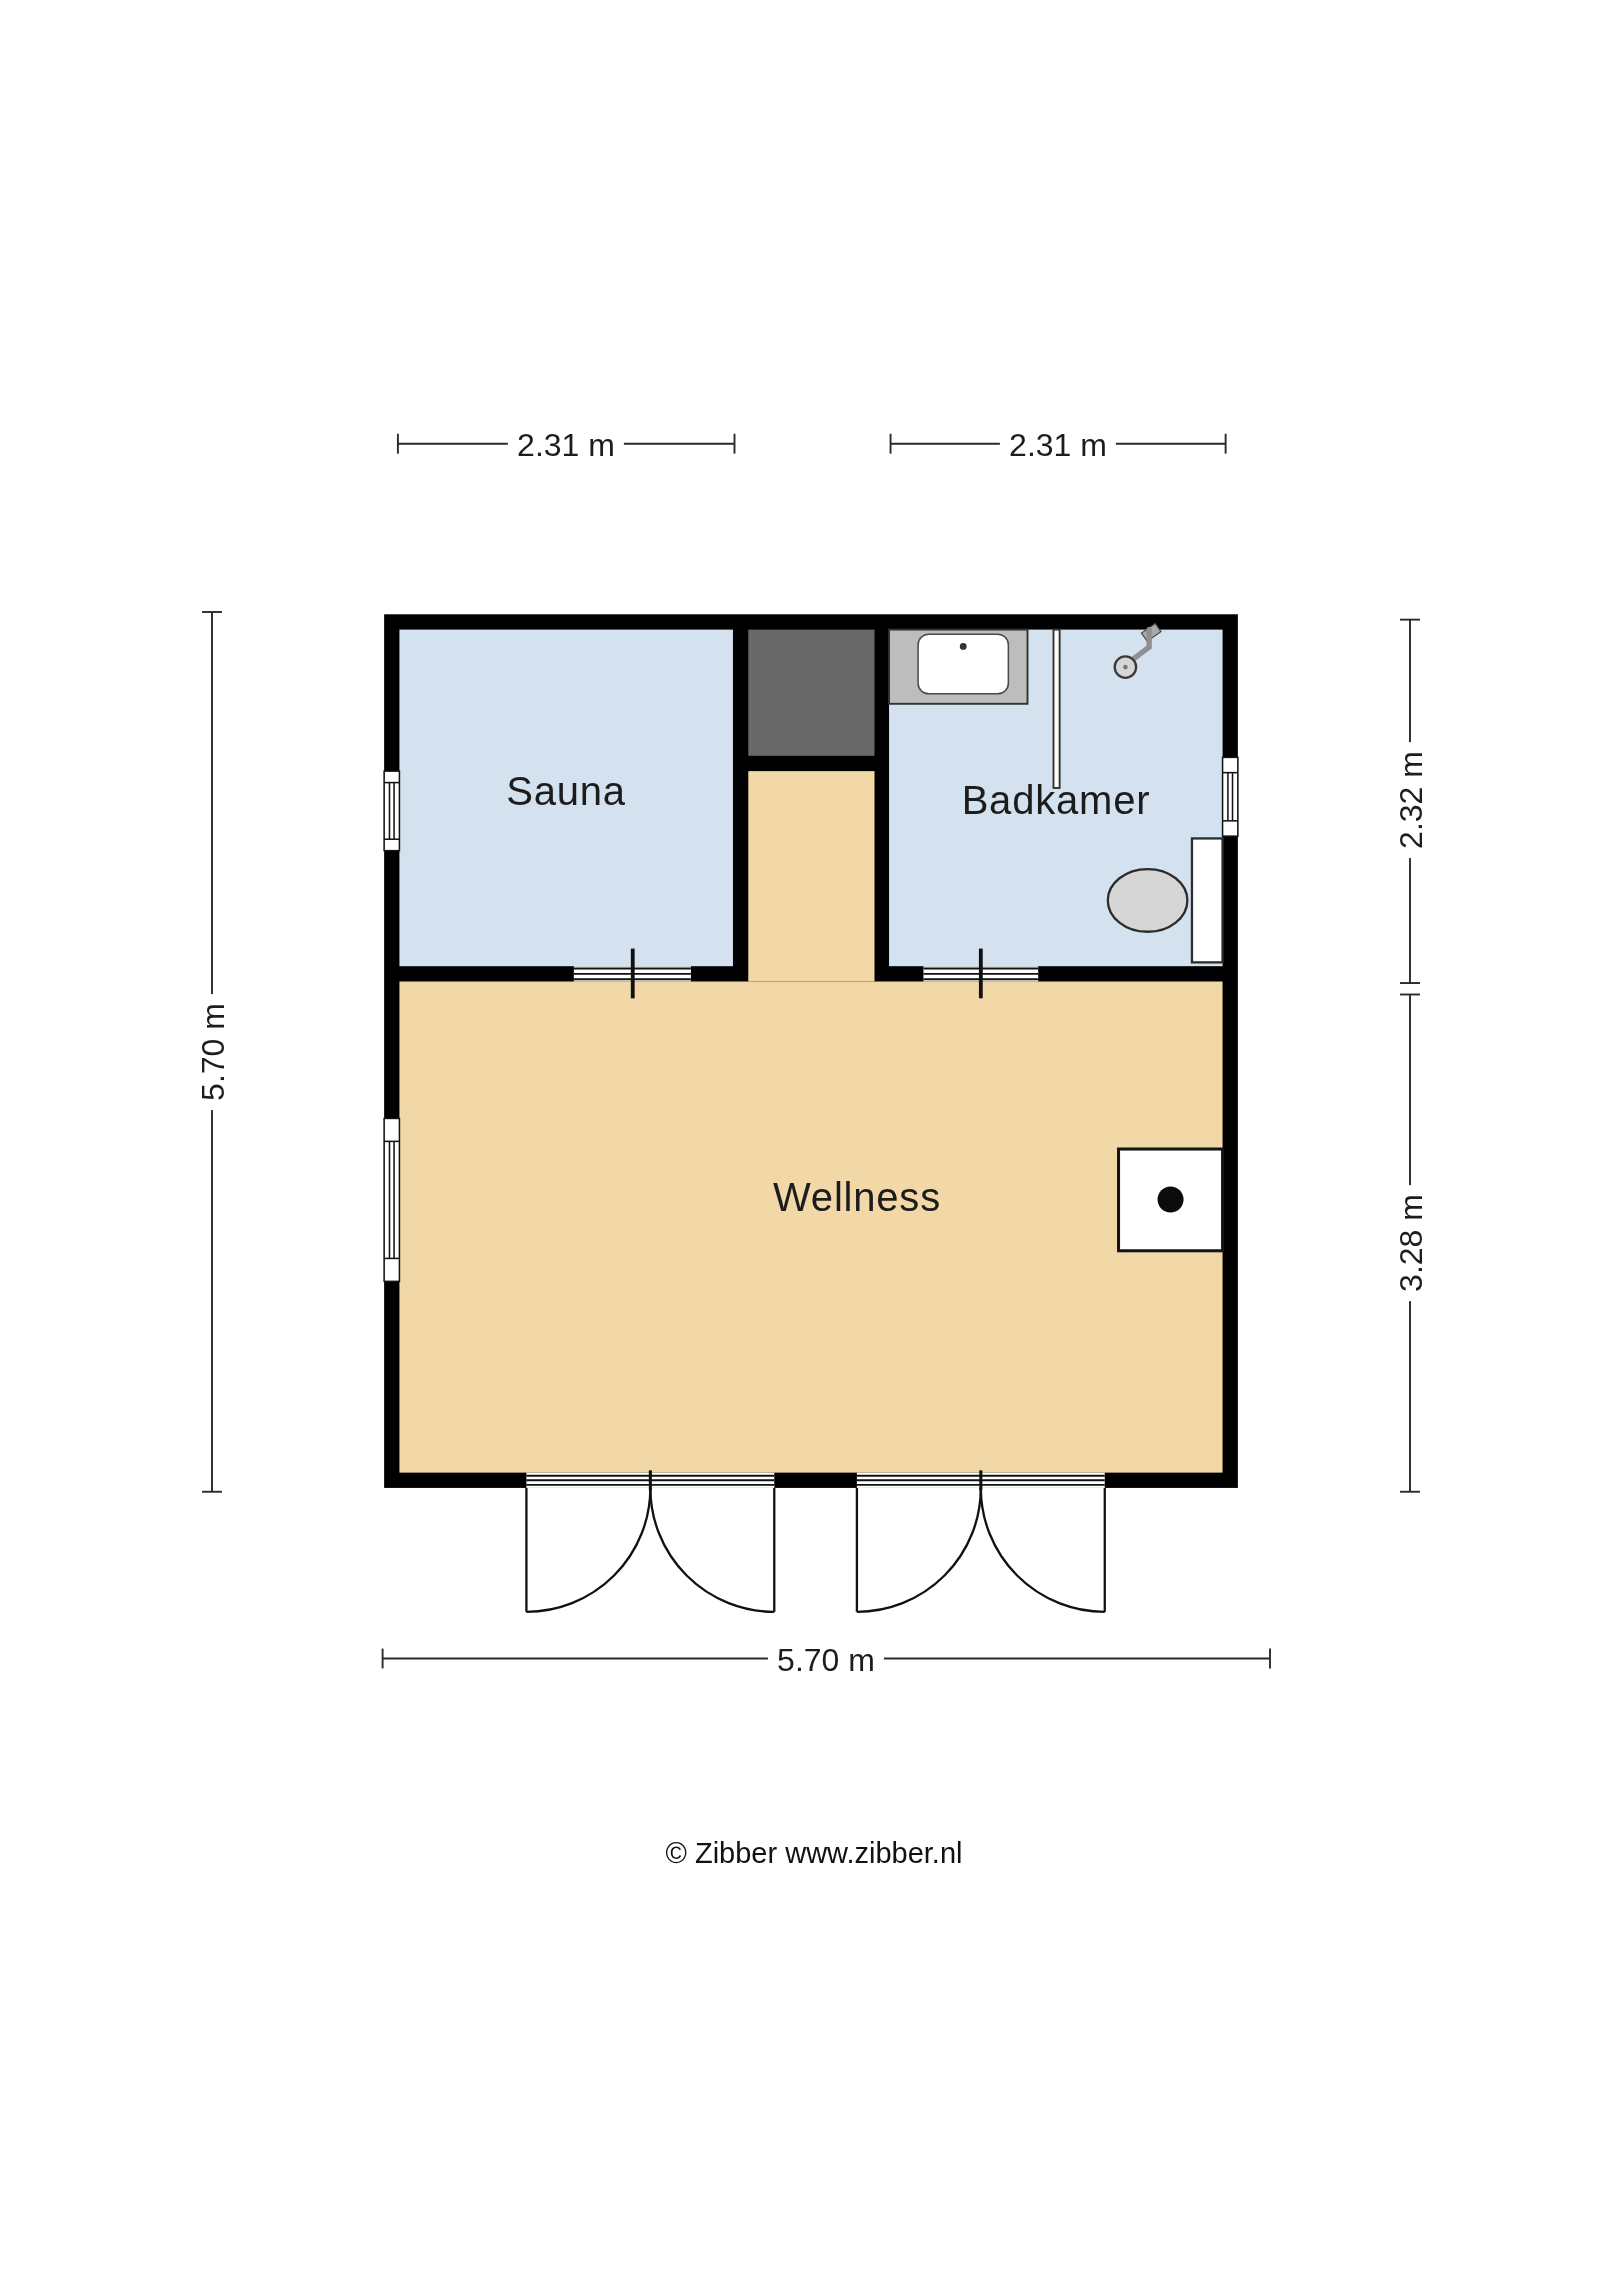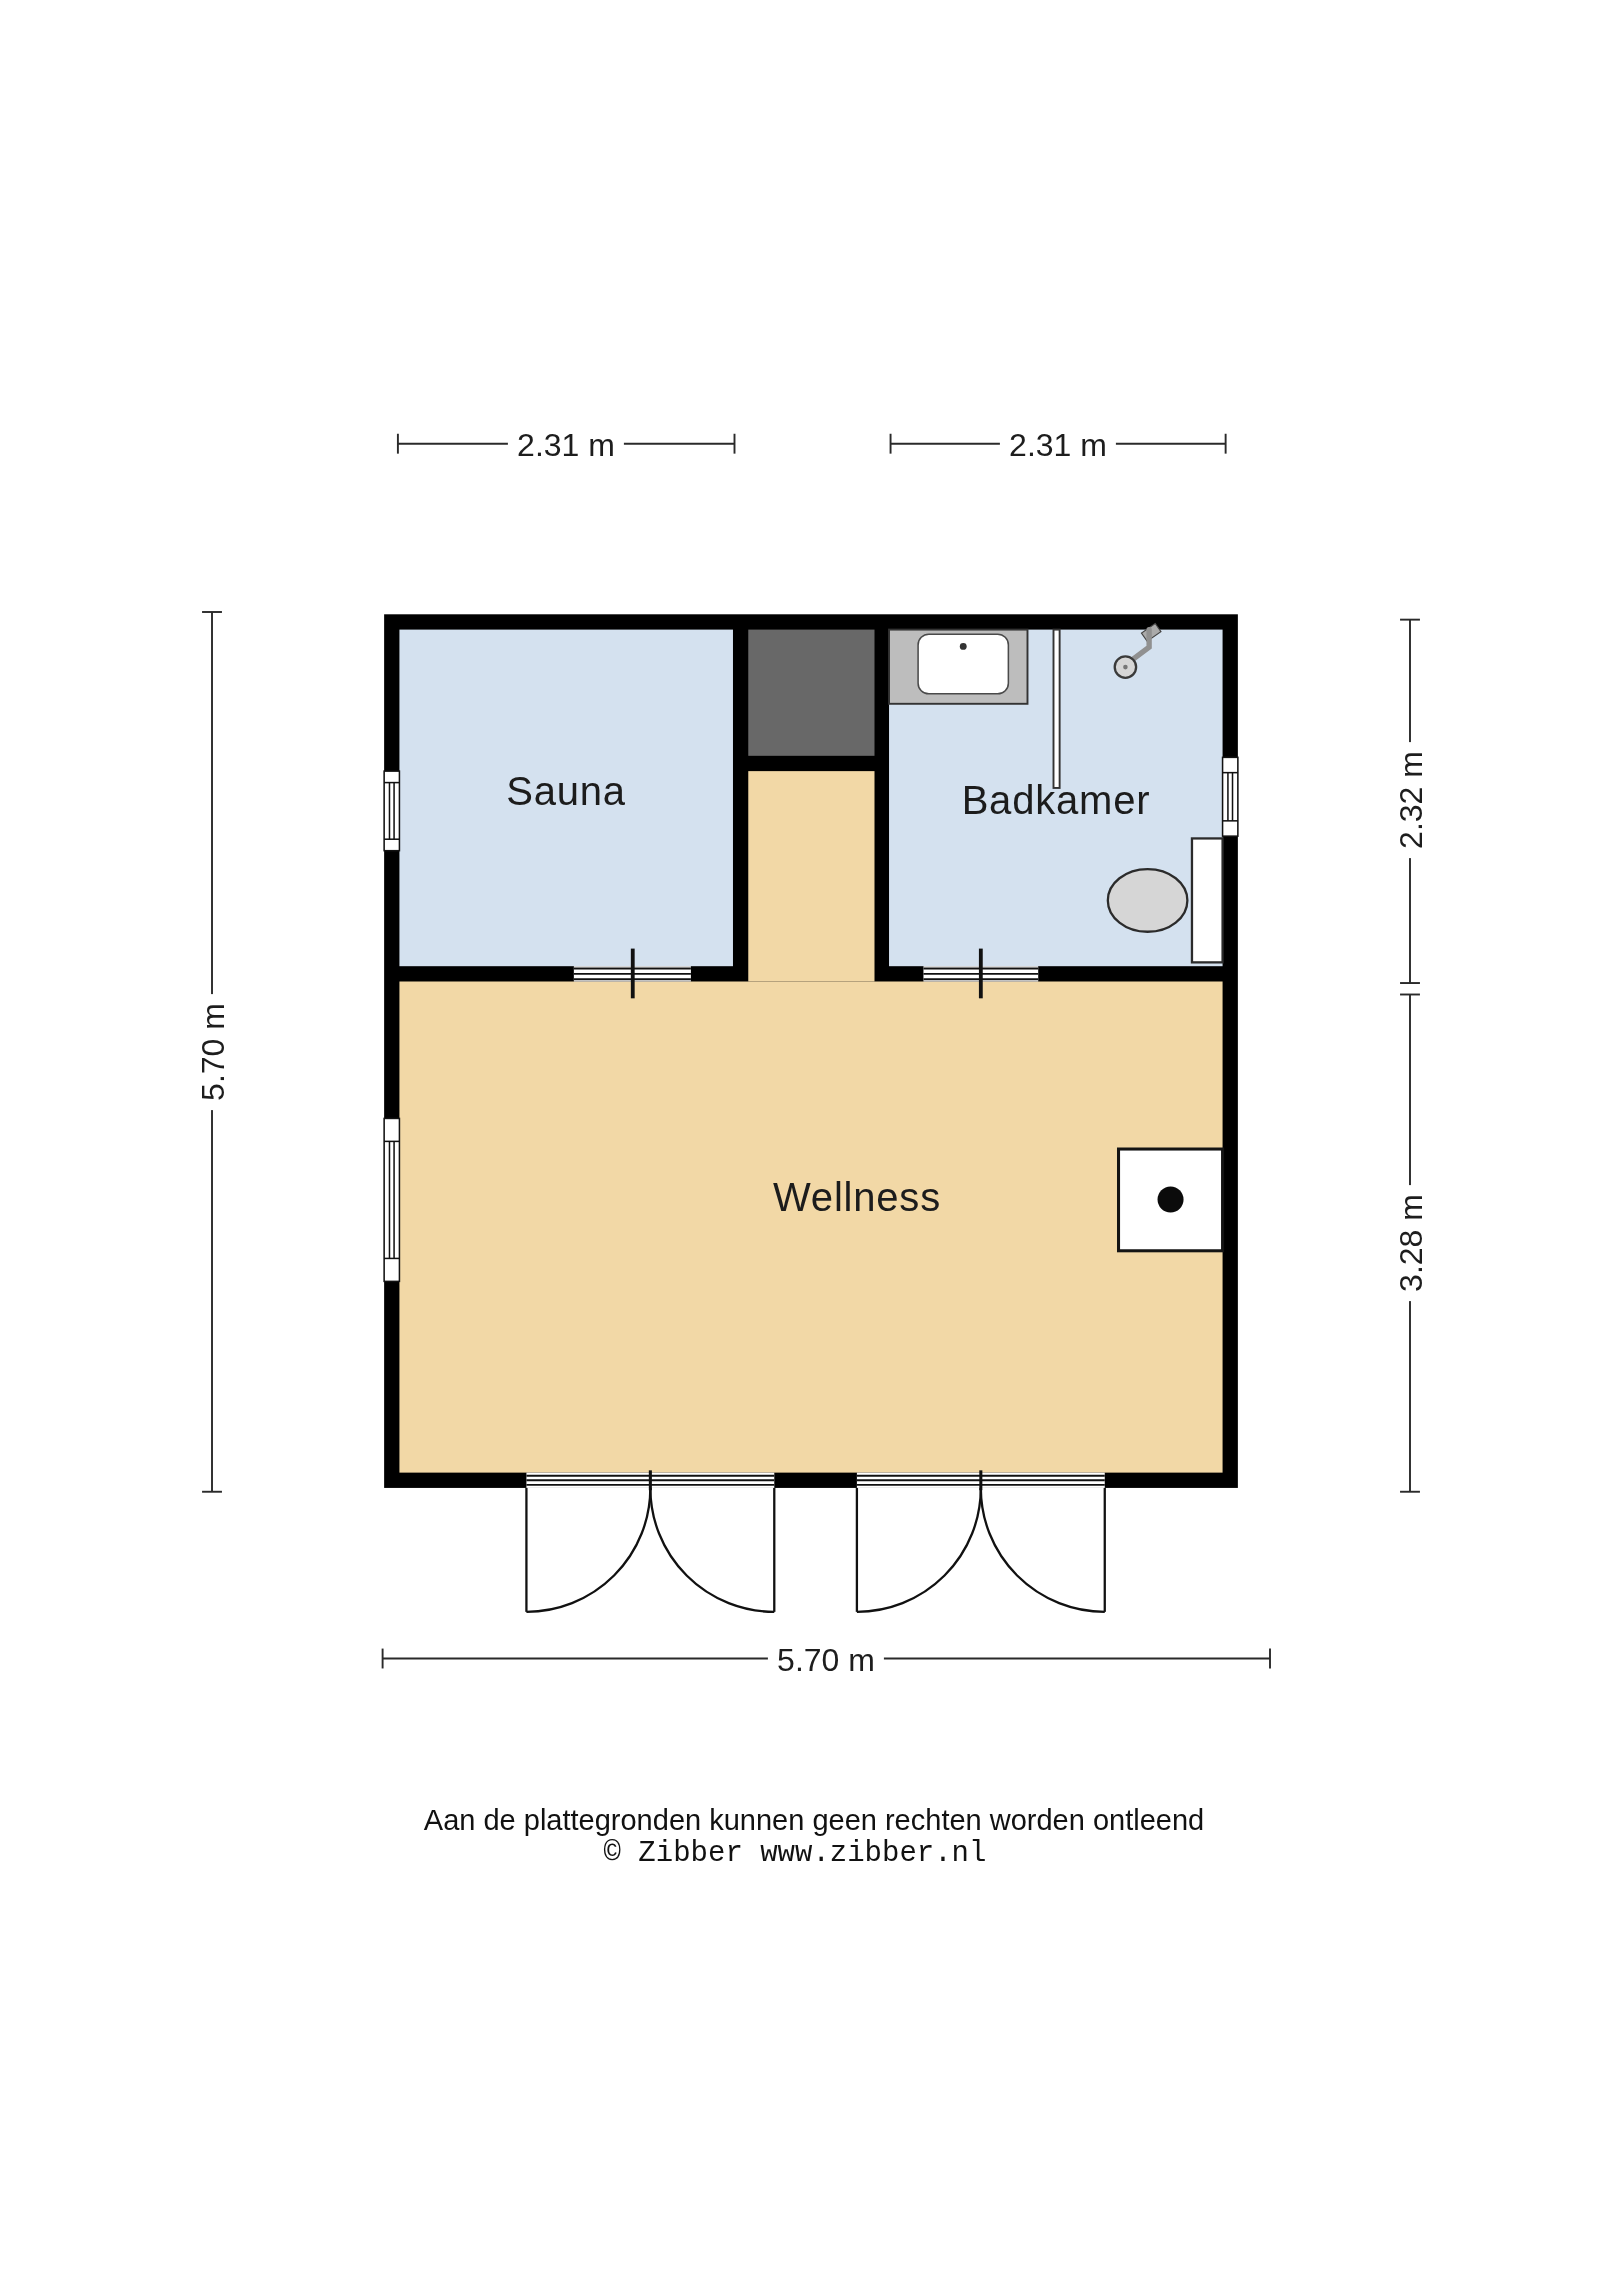--- a/index.html
+++ b/index.html
@@ -152,17 +152,16 @@
   <div class="lbl dim" style="left:1058px;top:444px;">2.31 m</div>
   <div class="lbl dim vert" style="left:212px;top:1052px;">5.70 m</div>
   <div class="lbl dim vert" style="left:1410px;top:800px;">2.32 m</div>
   <div class="lbl dim vert" style="left:1410px;top:1243px;">3.28 m</div>
   <div class="lbl dim" style="left:826px;top:1659px;">5.70 m</div>
 
   <div class="lbl room" style="left:566px;top:791px;">Sauna</div>
   <div class="lbl room" style="left:1056px;top:800px;">Badkamer</div>
   <div class="lbl room" style="left:813px;top:1197px;margin-left:44px;">Wellness</div>
 
-  <div class="lbl foot" style="left:814px;top:1820px;">Aan de plattegronden kunnen geen rechten worden ontleend</div>
-  <div class="lbl foot" style="left:795px;top:1853px;font-family:Liberation Mono, monospace;">© Zibber www.zibber.nl</div>
+  <div class="lbl foot" style="left:814px;top:1853px;">© Zibber www.zibber.nl</div>
 
 </div>
 
 
 </body></html>

